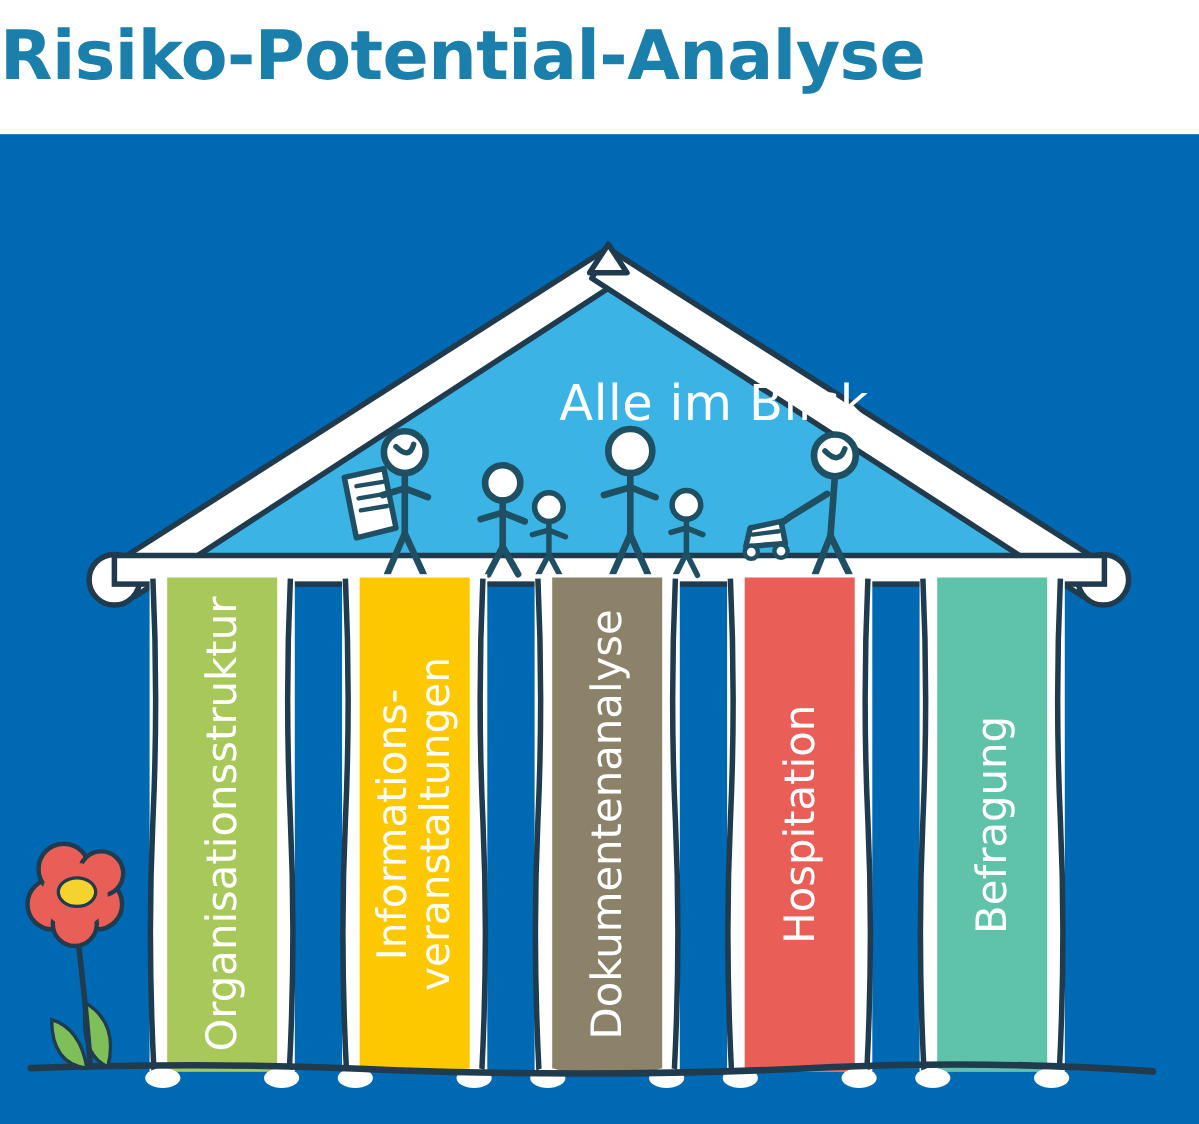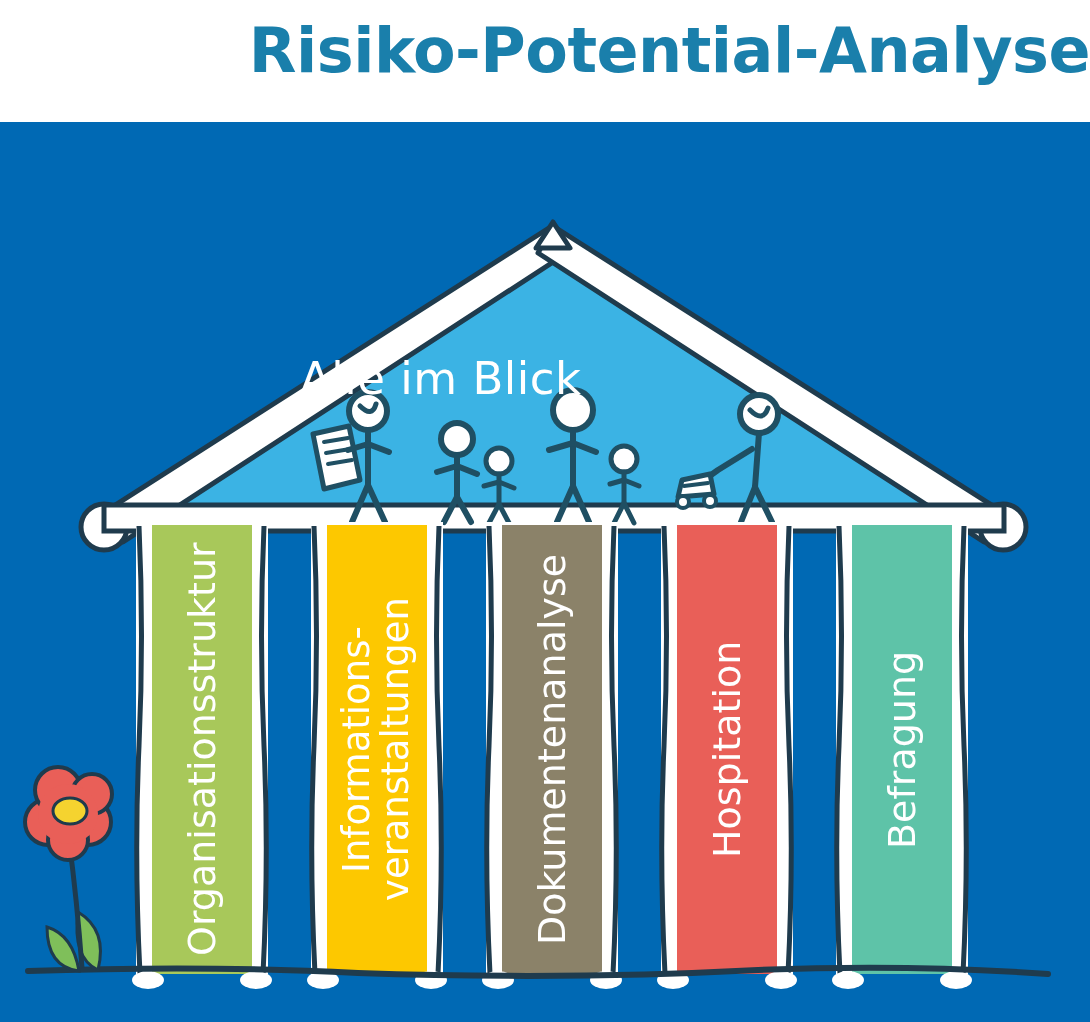--- a/index.html
+++ b/index.html
@@ -24,21 +24,21 @@
     left: 0; top: 0;
     width: 1090px;
     height: 122px;
     background: #ffffff;
   }
   #page-title {
     position: absolute;
     left: 0;
     top: 14px;
     width: 1090px;
-    text-align: right;
+    text-align: left;
     font-family: "DejaVu Sans", sans-serif;
     font-weight: bold;
     font-size: 62px;
     letter-spacing: -0.5px;
     color: #1a7fab;
     white-space: nowrap;
   }
 
   
   #poster {
@@ -74,27 +74,26 @@
     pointer-events: none;
   }
   .pillar-label.two-line { font-size: 37px; line-height: 1.05; }
 
   
   #roof-headline {
     position: absolute;
     left: 300px;
     top: 218px;
     width: 490px;
-    text-align: left;
+    text-align: right;
     font-family: "DejaVu Sans", sans-serif;
     font-size: 45px;
     color: #ffffff;
     letter-spacing: 0.5px;
     pointer-events: none;
-    margin-top: 12px;
   }
 </style>
 </head>
 <body>
 
 <div id="stage">
 
   <div id="title-band">
     <div id="page-title">Risiko-Potential-Analyse</div>
   </div>

